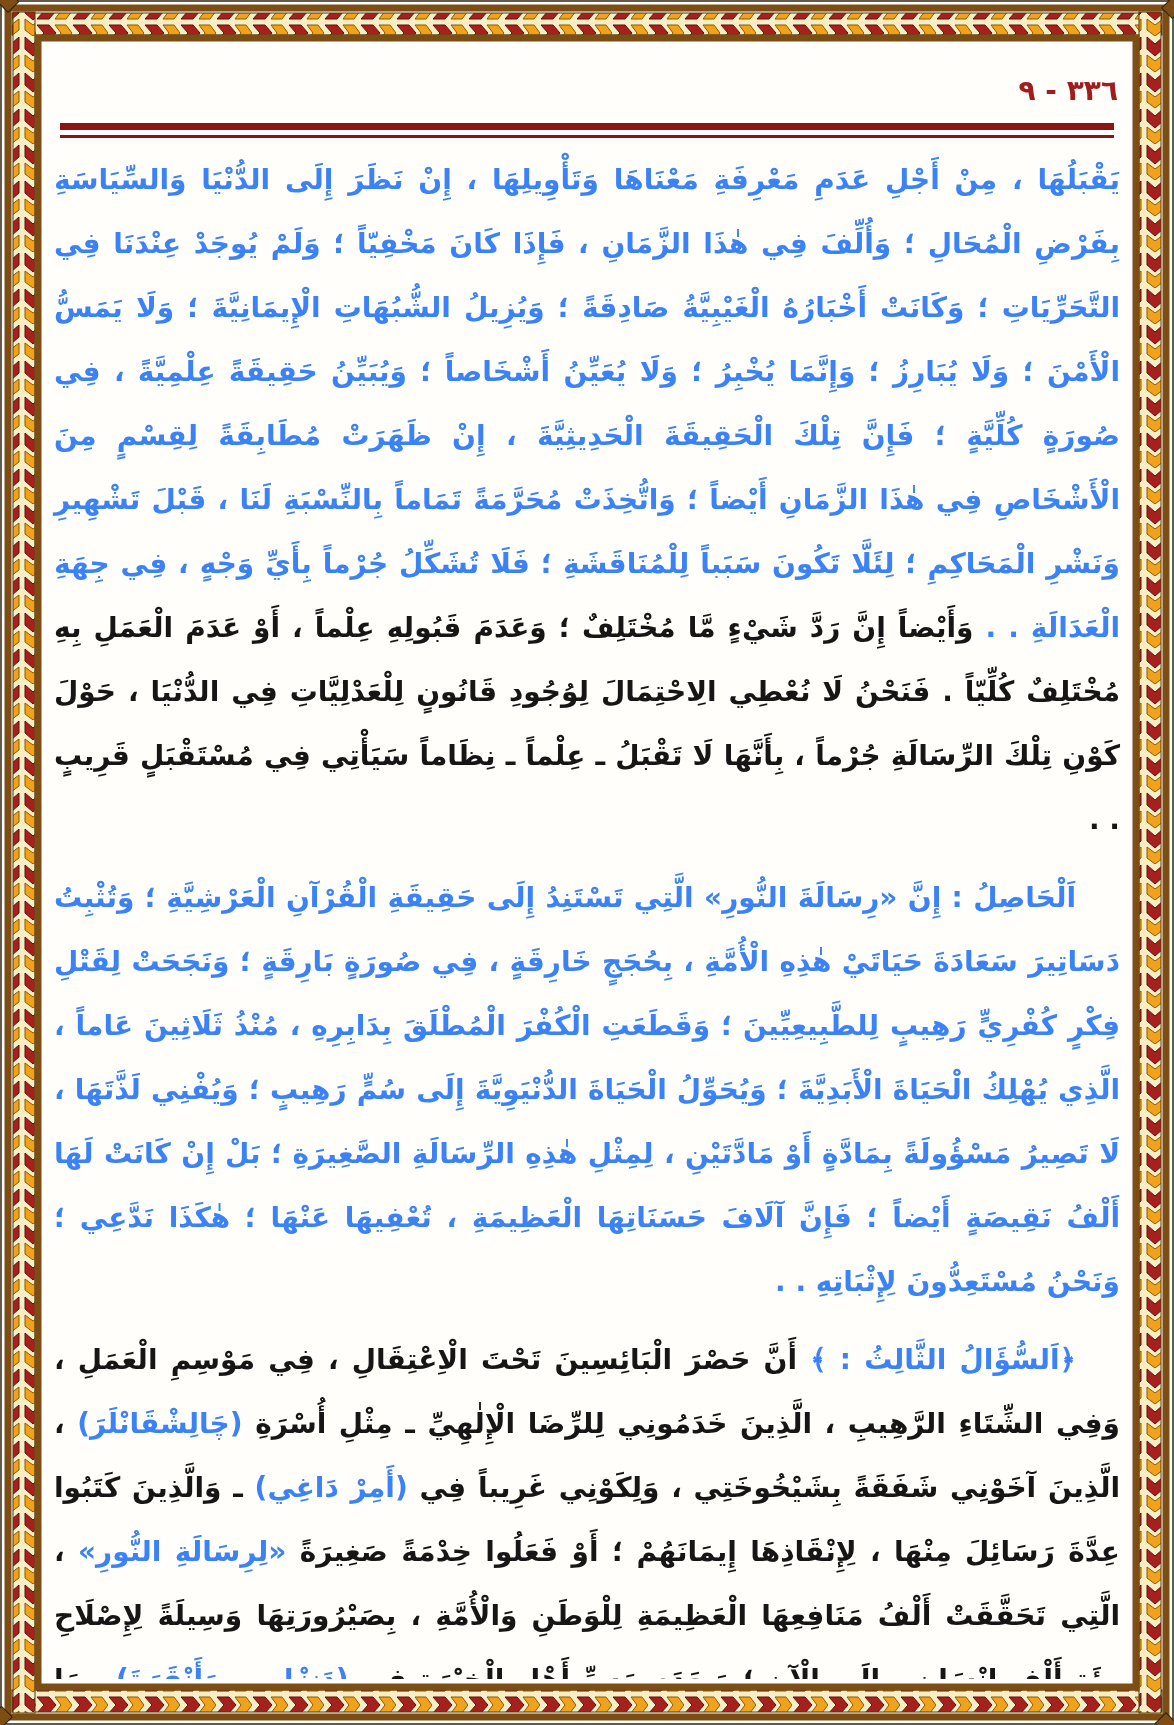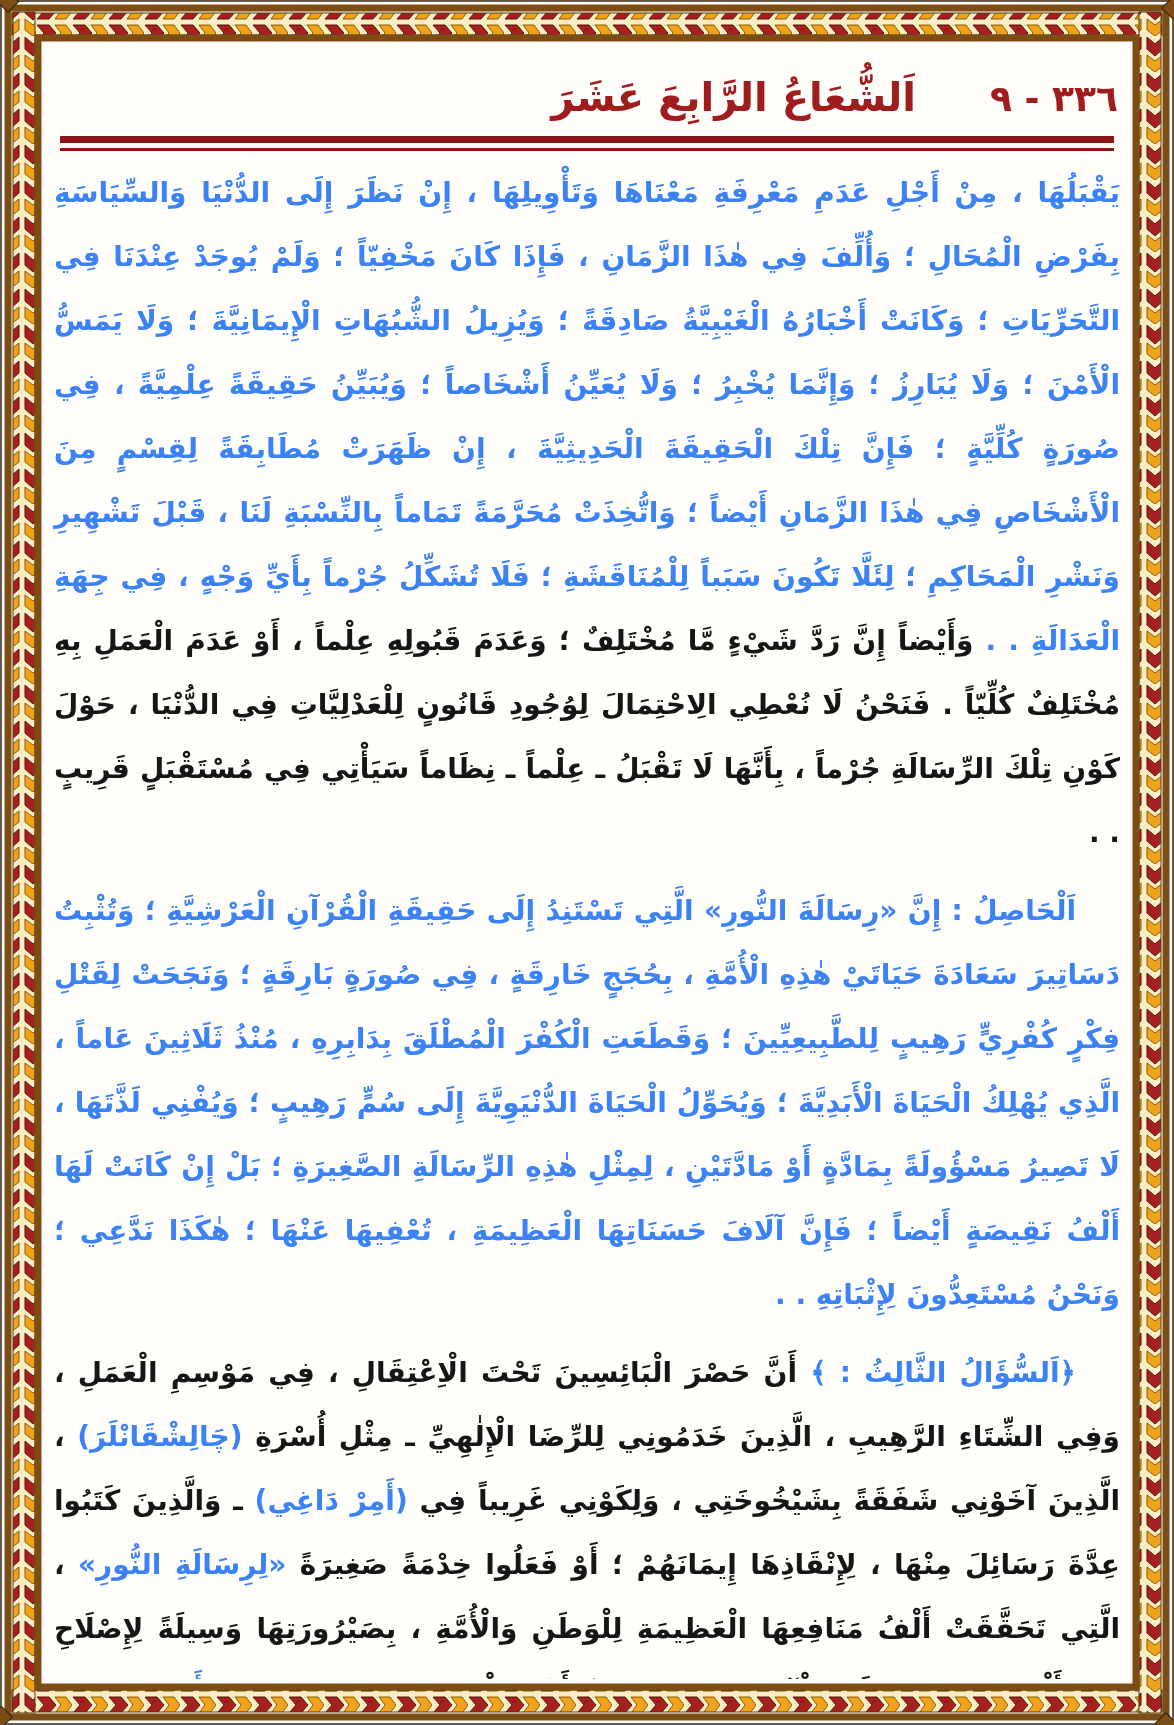--- a/index.html
+++ b/index.html
@@ -2,21 +2,21 @@
 <html lang="ar"><head>
 <meta charset="utf-8">
 <style>
   html,body{margin:0;padding:0;background:#ffffff;}
   .page{position:relative;width:1174px;height:1725px;background:#fffefb;overflow:hidden;
         font-family:"DejaVu Sans",sans-serif;}
   .frame{position:absolute;inset:0;z-index:0;}
   .content{position:absolute;left:46px;top:44px;right:46px;bottom:46px;z-index:1;overflow:hidden;}
   .header{display:flex;direction:rtl;justify-content:flex-start;align-items:baseline;
           gap:74px;padding:30px 10px 0 10px;}
-  .pagenum{color:#a11c1c;font-weight:bold;font-size:36px;letter-spacing:2px;}
+  .pagenum{color:#a11c1c;font-weight:bold;font-size:28px;letter-spacing:2px;}
   .title{color:#a11c1c;font-weight:bold;font-size:40px;}
   .rule{margin:16px 14px 0 14px;height:5px;border-top:7px solid #8d1414;border-bottom:3px solid #8d1414;}
   .body{direction:rtl;text-align:justify;text-justify:inter-word;padding:10px 8px 0 8px;
         font-size:28px;line-height:64px;font-weight:bold;}
   .body p{margin:0 0 14px 0;text-align-last:right;}
   .body p.indent{text-indent:44px;}
   .red{color:#3b82f6;}
   .black{color:#161616;margin-top:32px;}
 </style>
 </head>
@@ -53,21 +53,20 @@
       <rect x="1163" y="-4" width="15" height="15" transform="rotate(45 1166 8)"></rect>
       <rect x="-4" y="1714" width="15" height="15" transform="rotate(45 8 1717)"></rect>
       <rect x="1163" y="1714" width="15" height="15" transform="rotate(45 1166 1717)"></rect>
     </g>
   </svg>
 
   <div class="content">
 
     <div class="header">
       <div class="pagenum">٣٣٦ - ٩</div>
-      <div class="title">اَلشُّعَاعُ الرَّابِعَ عَشَرَ</div>
     </div>
 
     <div class="rule"></div>
 
     <div class="body">
 
       <p><span class="red">يَقْبَلُهَا ، مِنْ أَجْلِ عَدَمِ مَعْرِفَةِ مَعْنَاهَا وَتَأْوِيلِهَا ، إِنْ نَظَرَ إِلَى الدُّنْيَا وَالسِّيَاسَةِ بِفَرْضِ الْمُحَالِ ؛ وَأُلِّفَ فِي هٰذَا الزَّمَانِ ، فَإِذَا كَانَ مَخْفِيّاً ؛ وَلَمْ يُوجَدْ عِنْدَنَا فِي التَّحَرِّيَاتِ ؛ وَكَانَتْ أَخْبَارُهُ الْغَيْبِيَّةُ صَادِقَةً ؛ وَيُزِيلُ الشُّبُهَاتِ الْإِيمَانِيَّةَ ؛ وَلَا يَمَسُّ الْأَمْنَ ؛ وَلَا يُبَارِزُ ؛ وَإِنَّمَا يُخْبِرُ ؛ وَلَا يُعَيِّنُ أَشْخَاصاً ؛ وَيُبَيِّنُ حَقِيقَةً عِلْمِيَّةً ، فِي صُورَةٍ كُلِّيَّةٍ ؛ فَإِنَّ تِلْكَ الْحَقِيقَةَ الْحَدِيثِيَّةَ ، إِنْ ظَهَرَتْ مُطَابِقَةً لِقِسْمٍ مِنَ الْأَشْخَاصِ فِي هٰذَا الزَّمَانِ أَيْضاً ؛ وَاتُّخِذَتْ مُحَرَّمَةً تَمَاماً بِالنِّسْبَةِ لَنَا ، قَبْلَ تَشْهِيرِ وَنَشْرِ الْمَحَاكِمِ ؛ لِئَلَّا تَكُونَ سَبَباً لِلْمُنَاقَشَةِ ؛ فَلَا تُشَكِّلُ جُرْماً بِأَيِّ وَجْهٍ ، فِي جِهَةِ الْعَدَالَةِ . . </span><span class="black">وَأَيْضاً إِنَّ رَدَّ شَيْءٍ مَّا مُخْتَلِفٌ ؛ وَعَدَمَ قَبُولِهِ عِلْماً ، أَوْ عَدَمَ الْعَمَلِ بِهِ مُخْتَلِفٌ كُلِّيّاً . فَنَحْنُ لَا نُعْطِي الِاحْتِمَالَ لِوُجُودِ قَانُونٍ لِلْعَدْلِيَّاتِ فِي الدُّنْيَا ، حَوْلَ كَوْنِ تِلْكَ الرِّسَالَةِ جُرْماً ، بِأَنَّهَا لَا تَقْبَلُ ـ عِلْماً ـ نِظَاماً سَيَأْتِي فِي مُسْتَقْبَلٍ قَرِيبٍ . .</span></p>
 
       <p class="indent"><span class="red">اَلْحَاصِلُ : إِنَّ «رِسَالَةَ النُّورِ» الَّتِي تَسْتَنِدُ إِلَى حَقِيقَةِ الْقُرْآنِ الْعَرْشِيَّةِ ؛ وَتُثْبِتُ دَسَاتِيرَ سَعَادَةَ حَيَاتَيْ هٰذِهِ الْأُمَّةِ ، بِحُجَجٍ خَارِقَةٍ ، فِي صُورَةٍ بَارِقَةٍ ؛ وَنَجَحَتْ لِقَتْلِ فِكْرٍ كُفْرِيٍّ رَهِيبٍ لِلطَّبِيعِيِّينَ ؛ وَقَطَعَتِ الْكُفْرَ الْمُطْلَقَ بِدَابِرِهِ ، مُنْذُ ثَلَاثِينَ عَاماً ، الَّذِي يُهْلِكُ الْحَيَاةَ الْأَبَدِيَّةَ ؛ وَيُحَوِّلُ الْحَيَاةَ الدُّنْيَوِيَّةَ إِلَى سُمٍّ رَهِيبٍ ؛ وَيُفْنِي لَذَّتَهَا ، لَا تَصِيرُ مَسْؤُولَةً بِمَادَّةٍ أَوْ مَادَّتَيْنِ ، لِمِثْلِ هٰذِهِ الرِّسَالَةِ الصَّغِيرَةِ ؛ بَلْ إِنْ كَانَتْ لَهَا أَلْفُ نَقِيصَةٍ أَيْضاً ؛ فَإِنَّ آلَافَ حَسَنَاتِهَا الْعَظِيمَةِ ، تُعْفِيهَا عَنْهَا ؛ هٰكَذَا نَدَّعِي ؛ وَنَحْنُ مُسْتَعِدُّونَ لِإِثْبَاتِهِ . .</span></p>
 

